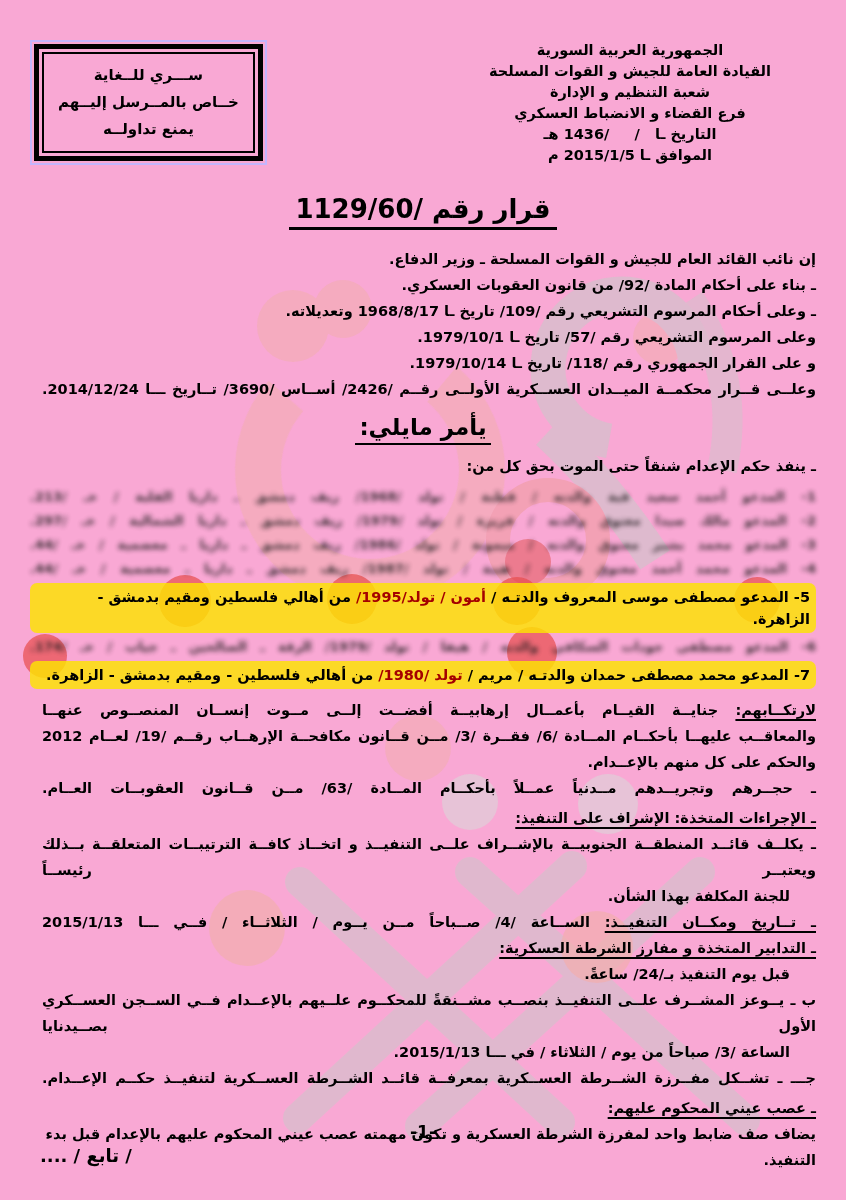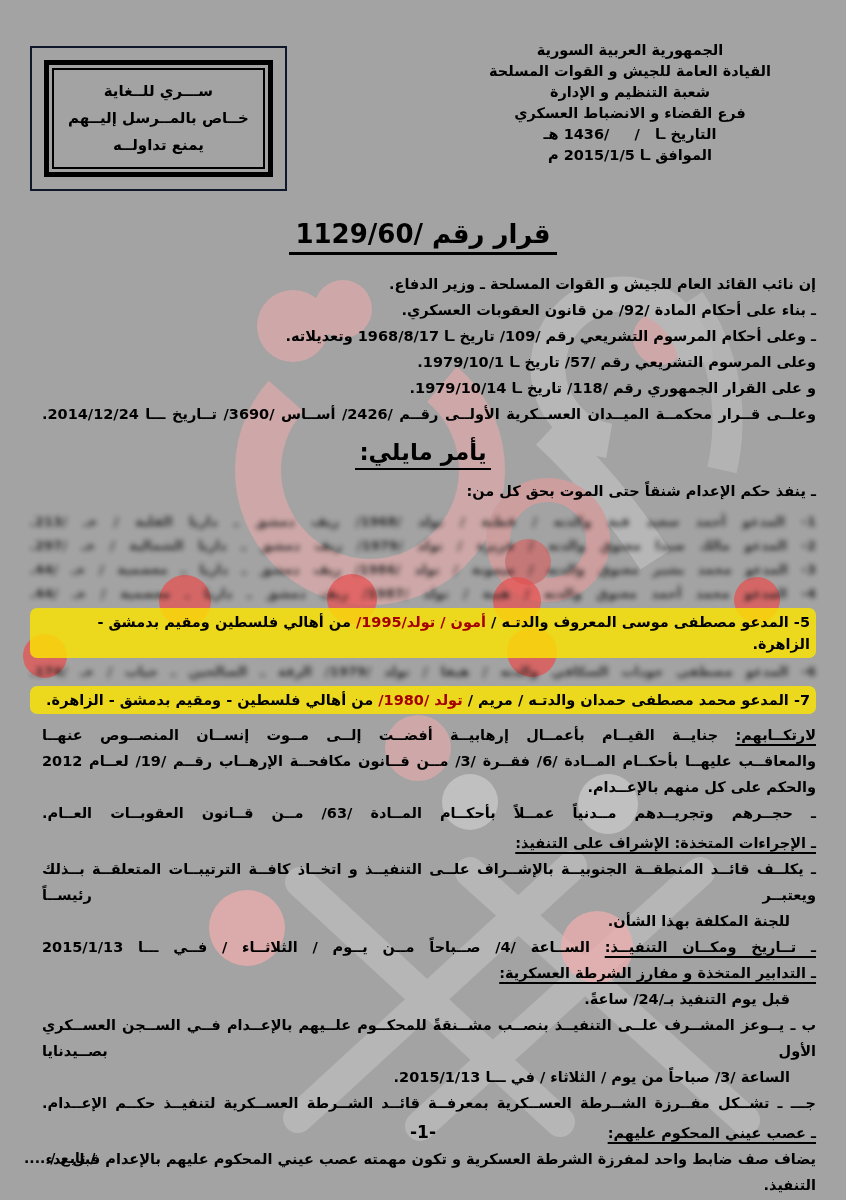--- a/index.html
+++ b/index.html
@@ -1,34 +1,34 @@
 <!DOCTYPE html>
 <html lang="ar"><head>
 <meta charset="utf-8">
 <style>
   html,body{margin:0;padding:0;background:#888;}
   .page{
     position:relative;
     width:846px;height:1200px;
     margin:0 auto;
-    background:#a3a3a3;
+    background:#f9a8d4;
     overflow:hidden;
     direction:rtl;
     font-family:"DejaVu Sans", sans-serif;
     font-weight:700;
     color:#000;
   }
   .watermark{position:absolute;inset:0;z-index:0;pointer-events:none;}
   .content{position:relative;z-index:1;padding:40px 30px 0 30px;}
 
   
   .top-row{display:flex;justify-content:space-between;align-items:flex-start;}
   .header-block{width:372px;text-align:center;font-size:14.5px;line-height:21px;margin-left:30px;}
   .header-block .hdr-line{white-space:pre;}
-  .class-box{border:2px solid #0f172a;padding:12px;margin-top:6px;margin-right:auto;}
+  .class-box{border:2px solid #c4b5fd;padding:2px;margin-right:auto;}
   .class-box-mid{border:5px solid #000;padding:3px;}
   .class-box-in{border:2px solid #000;padding:8px 14px;text-align:center;font-size:15px;line-height:27px;white-space:nowrap;}
 
   .title-wrap{text-align:center;margin-top:28px;}
   .title{display:inline-block;font-size:26px;border-bottom:3px solid #000;padding:0 6px 3px 6px;}
 
   .para{font-size:14.5px;line-height:26px;}
   .mt16{margin-top:16px;}
   .just{text-align:justify;text-align-last:justify;margin-left:12px;}
   .u{text-decoration:underline;text-decoration-thickness:2px;text-underline-offset:4px;}
@@ -46,21 +46,21 @@
   }
   .entry-hl{
     background:rgba(252,228,0,0.82);
     border-radius:7px;
     font-size:14.5px;line-height:22px;
     padding:3px 6px;margin:2px 0;
   }
   .red{color:#a40000;}
 
   .pagenum{position:absolute;left:0;right:0;bottom:58px;text-align:center;font-size:17px;z-index:1;}
-  .footer-note{position:absolute;left:24px;bottom:34px;font-size:14px;z-index:1;direction:rtl;}
+  .footer-note{position:absolute;left:40px;bottom:34px;font-size:18px;z-index:1;direction:rtl;}
 </style>
 </head>
 <body>
 
 <div class="page">
 
   <div class="watermark">
     <svg width="846" height="1200" viewBox="0 0 846 1200" xmlns="http://www.w3.org/2000/svg">
       <g opacity="0.55">
         <circle cx="293" cy="326" r="36" fill="#f2aeae"></circle>

